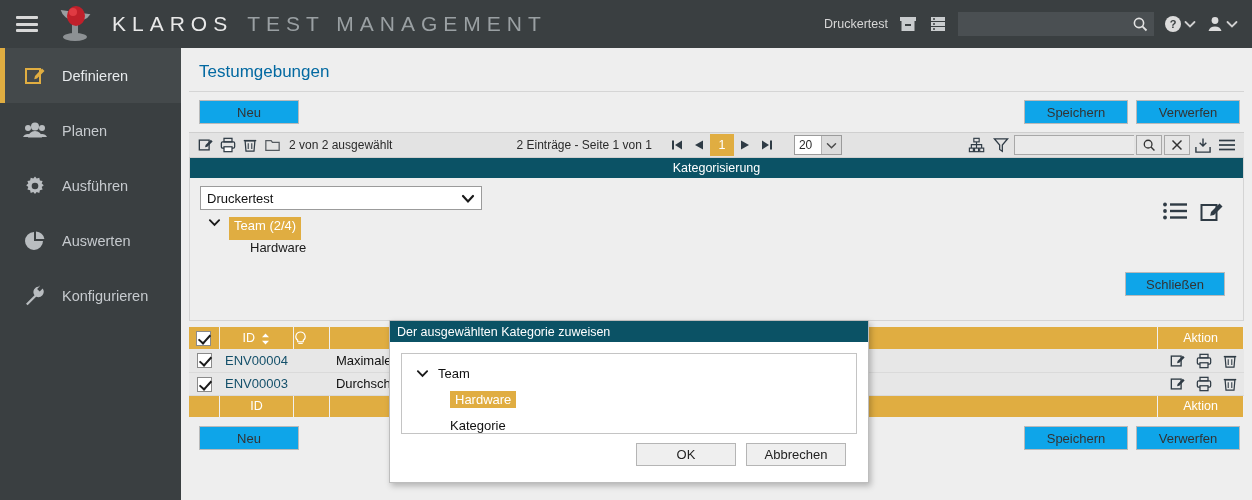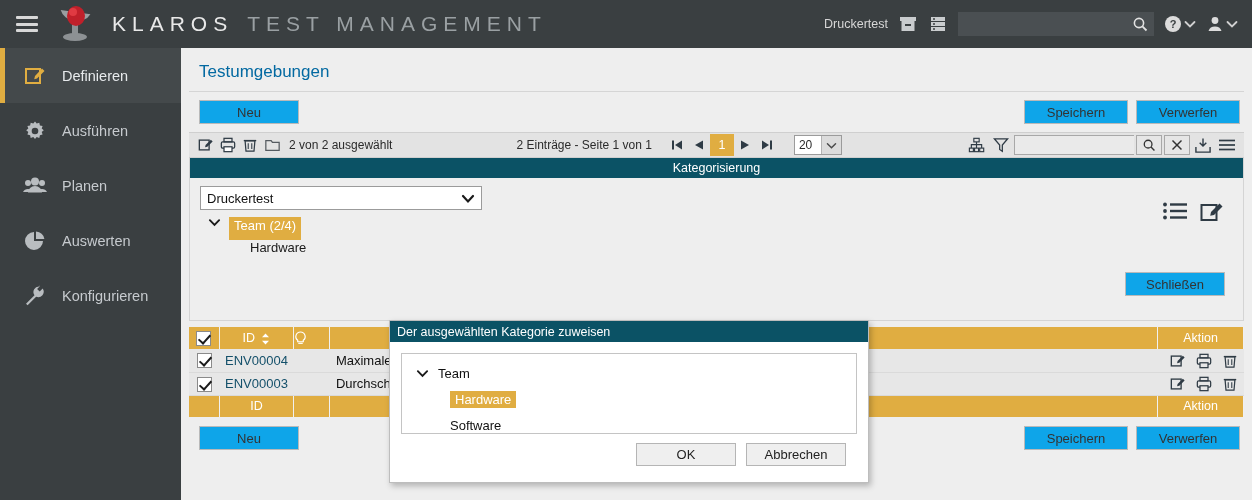--- a/index.html
+++ b/index.html
@@ -256,40 +256,40 @@
         <svg width="22" height="22" viewBox="0 0 22 22">
           <rect x="2" y="4" width="14" height="14" fill="none" stroke="#e0ad41" stroke-width="2"></rect>
           <path d="M11 11 L18 3.5 L20.5 6 L13 13.5 L10.2 14.2 Z" fill="#e0ad41"></path>
         </svg>
       </span>
       <span>Definieren</span>
     </div>
 
     <div class="nav-item">
       <span class="nav-ico">
-        <svg width="22" height="22" viewBox="0 0 22 22">
-          <path d="M11 1.5 l1.7 2.1 2.6-.9 .6 2.7 2.7 .6 -.9 2.6 2.1 1.7 -2.1 1.7 .9 2.6 -2.7 .6 -.6 2.7 -2.6-.9 -1.7 2.1 -1.7-2.1 -2.6 .9 -.6-2.7 -2.7-.6 .9-2.6 -2.1-1.7 2.1-1.7 -.9-2.6 2.7-.6 .6-2.7 2.6 .9z" fill="#b9bdc0"></path>
-          <circle cx="11" cy="11" r="3.3" fill="#3a3f41"></circle>
-        </svg>
-      </span>
-      <span>Ausführen</span>
-    </div>
-
-    <div class="nav-item">
-      <span class="nav-ico">
         <svg width="24" height="20" viewBox="0 0 24 20">
           <circle cx="5" cy="7" r="3" fill="#b9bdc0"></circle>
           <circle cx="19" cy="7" r="3" fill="#b9bdc0"></circle>
           <circle cx="12" cy="5.5" r="4" fill="#b9bdc0"></circle>
           <path d="M0 16 A5.5 5 0 0 1 10 16 Z" fill="#b9bdc0"></path>
           <path d="M14 16 A5.5 5 0 0 1 24 16 Z" fill="#b9bdc0"></path>
           <path d="M5 16.5 A7 6.5 0 0 1 19 16.5 Z" fill="#b9bdc0"></path>
         </svg>
       </span>
       <span>Planen</span>
+    </div>
+
+    <div class="nav-item">
+      <span class="nav-ico">
+        <svg width="22" height="22" viewBox="0 0 22 22">
+          <path d="M11 1.5 l1.7 2.1 2.6-.9 .6 2.7 2.7 .6 -.9 2.6 2.1 1.7 -2.1 1.7 .9 2.6 -2.7 .6 -.6 2.7 -2.6-.9 -1.7 2.1 -1.7-2.1 -2.6 .9 -.6-2.7 -2.7-.6 .9-2.6 -2.1-1.7 2.1-1.7 -.9-2.6 2.7-.6 .6-2.7 2.6 .9z" fill="#b9bdc0"></path>
+          <circle cx="11" cy="11" r="3.3" fill="#3a3f41"></circle>
+        </svg>
+      </span>
+      <span>Ausführen</span>
     </div>
 
     <div class="nav-item">
       <span class="nav-ico">
         <svg width="22" height="22" viewBox="0 0 22 22">
           <path d="M10 2 A9 9 0 1 0 19 11 L10 11 Z" fill="#b9bdc0"></path>
           <path d="M12 1.6 A9.4 9.4 0 0 1 20.4 9 L12 9 Z" fill="#b9bdc0"></path>
         </svg>
       </span>
       <span>Auswerten</span>
@@ -596,21 +596,21 @@
             <svg width="13" height="11" viewBox="0 0 14 11">
               <path d="M2 3 L7 8.2 L12 3" fill="none" stroke="#1a1a1a" stroke-width="2" stroke-linecap="round"></path>
             </svg>
           </span>
           <span>Team</span>
         </div>
         <div class="mtree-row l1">
           <span class="chip-gold">Hardware</span>
         </div>
         <div class="mtree-row l1">
-          <span>Software</span>
+          <span>Kategorie</span>
         </div>
       </div>
       <div class="modal-foot">
         <button class="mbtn">OK</button>
         <button class="mbtn">Abbrechen</button>
       </div>
     </div>
   </div>
 
 </div>

